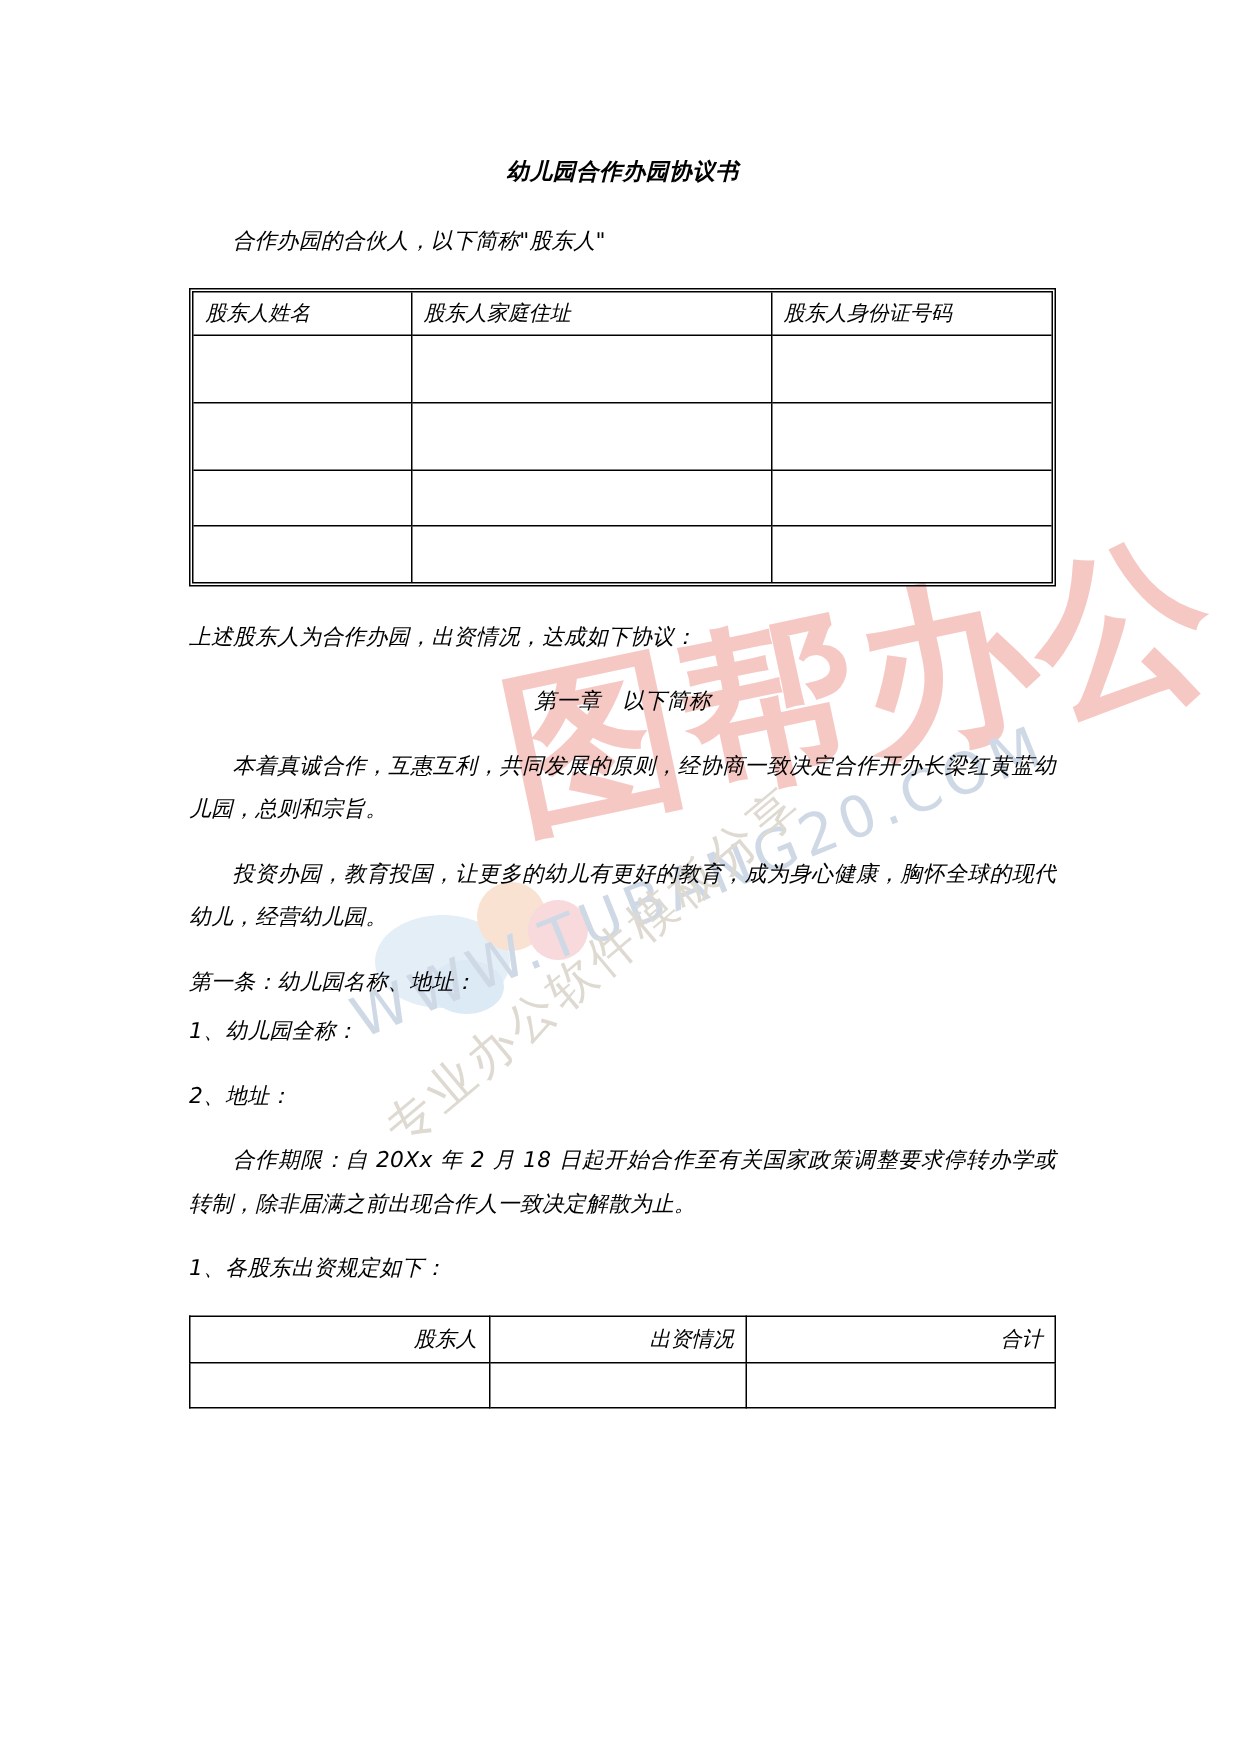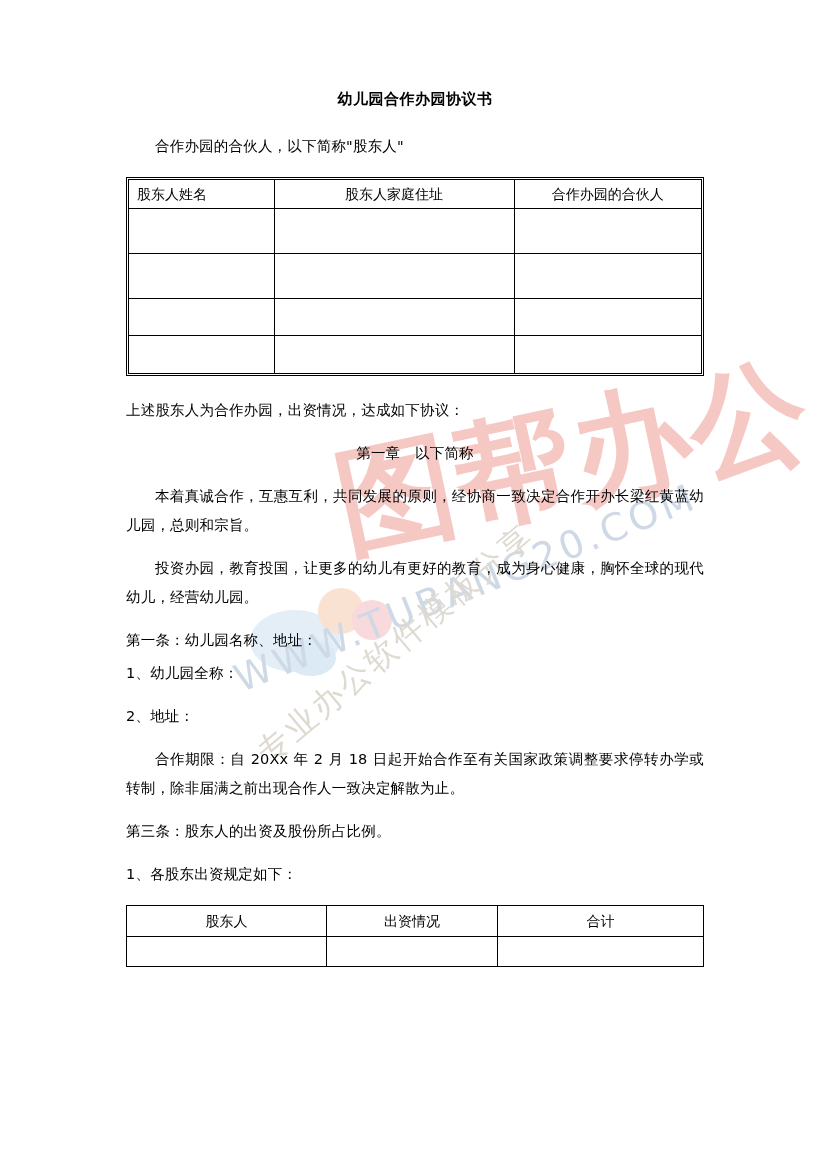--- a/index.html
+++ b/index.html
@@ -55,22 +55,23 @@
   #page {
     position: absolute;
     left: 0; top: 0;
     width: 827px;
     height: 1169px;
     z-index: 2;
   }
   .doc {
     position: absolute;
     left: 126px;
-    top: 88px;
-    width: 578px;
+    top: 103px;
+    width: 578px;
+    font-style: italic;
   }
 
   .doc-title {
     text-align: center;
     font-size: 15px;
     font-weight: bold;
     line-height: 22px;
     margin: 0 0 22px 0;
     letter-spacing: 0.5px;
   }
@@ -109,42 +110,42 @@
     line-height: 20px;
     padding: 4px 8px;
     height: 36px;
     vertical-align: middle;
     box-sizing: border-box;
   }
   .tbl-wrap-double tr td:first-child { border-left: none; }
   .tbl-wrap-double tr td:last-child { border-right: none; }
   .tbl-wrap-double tr:first-child td { border-top: none; }
   .tbl-wrap-double tr:last-child td { border-bottom: none; }
-  .tbl-wrap-double td.c { text-align: center; }
+  .tbl-wrap-double td.c { text-align: left; }
   .tbl-wrap-double td.l { text-align: left; }
   .row-head td { height: 28px; }
   .row-tall td { height: 45px; }
   .row-short td { height: 37px; }
 
   
   table.tbl2 {
     border-collapse: collapse;
     width: 578px;
     table-layout: fixed;
     margin-top: 16px;
   }
   table.tbl2 td {
     border: 1px solid #000;
     font-size: 14px;
     line-height: 20px;
     padding: 5px 8px;
     height: 30px;
     vertical-align: middle;
     box-sizing: border-box;
-    text-align: center;
+    text-align: right;
   }
 </style>
 </head>
 <body>
 
 <div id="watermark">
   <div class="wm-blob" style="left:250px;top:610px;width:90px;height:62px;background:#e3eef7;"></div>
   <div class="wm-blob" style="left:318px;top:588px;width:46px;height:46px;background:#fae2d2;"></div>
   <div class="wm-blob" style="left:352px;top:600px;width:40px;height:40px;background:#f8d9dc;"></div>
   <div class="wm-blob" style="left:286px;top:640px;width:50px;height:36px;background:#dceaf6;"></div>
@@ -162,21 +163,21 @@
     <h1 class="doc-title">幼儿园合作办园协议书</h1>
 
     <p class="body indent2">合作办园的合伙人，以下简称"股东人"</p>
 
     <div class="tbl-wrap-double">
       <table class="tbl">
         <tbody>
           <tr class="row-head">
             <td class="l" style="width:145px">股东人姓名</td>
             <td class="c" style="width:240px">股东人家庭住址</td>
-            <td class="c">合作办园的合伙人</td>
+            <td class="c">股东人身份证号码</td>
           </tr>
           <tr class="row-tall">
             <td></td>
             <td></td>
             <td></td>
           </tr>
           <tr class="row-tall">
             <td></td>
             <td></td>
             <td></td>
@@ -204,21 +205,20 @@
     <p class="body indent2">投资办园，教育投国，让更多的幼儿有更好的教育，成为身心健康，胸怀全球的现代幼儿，经营幼儿园。</p>
 
     <p class="body tight">第一条：幼儿园名称、地址：</p>
     <p class="body">1、幼儿园全称：</p>
 
     <p class="body">2、地址：</p>
 
 
     <p class="body indent2">合作期限：自 20Xx 年 2 月 18 日起开始合作至有关国家政策调整要求停转办学或转制，除非届满之前出现合作人一致决定解散为止。</p>
 
-    <p class="body">第三条：股东人的出资及股份所占比例。</p>
 
     <p class="body">1、各股东出资规定如下：</p>
 
     <table class="tbl2">
       <tbody>
         <tr>
           <td style="width:200px">股东人</td>
           <td style="width:171px">出资情况</td>
           <td>合计</td>
         </tr>

